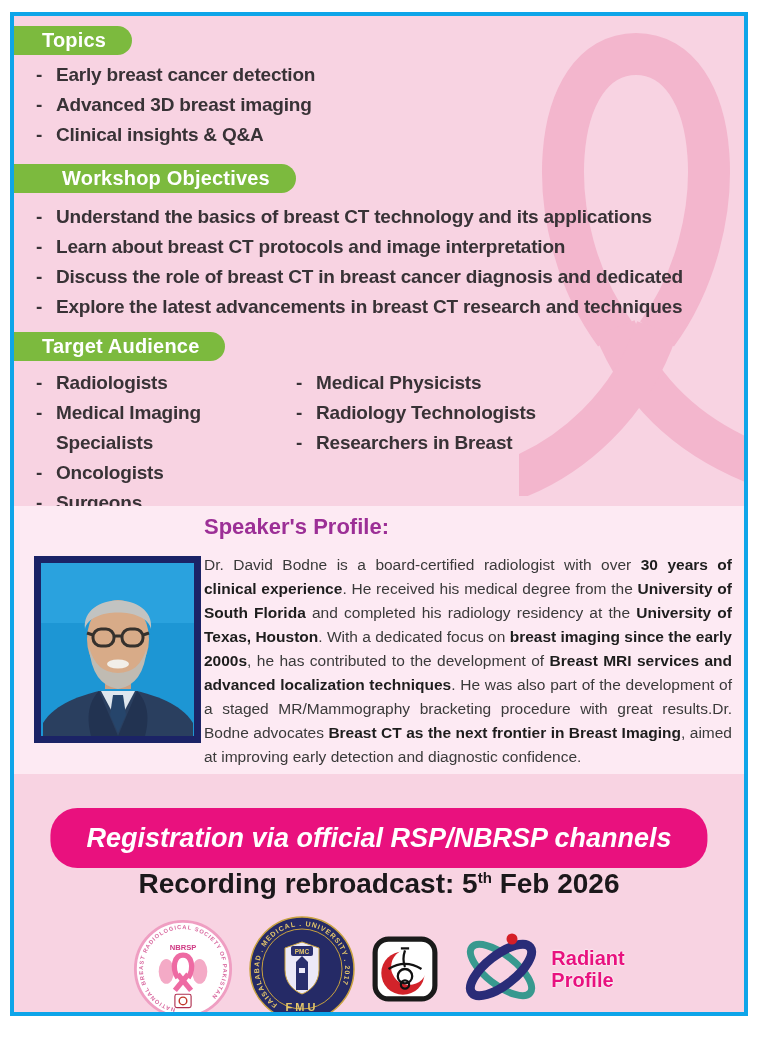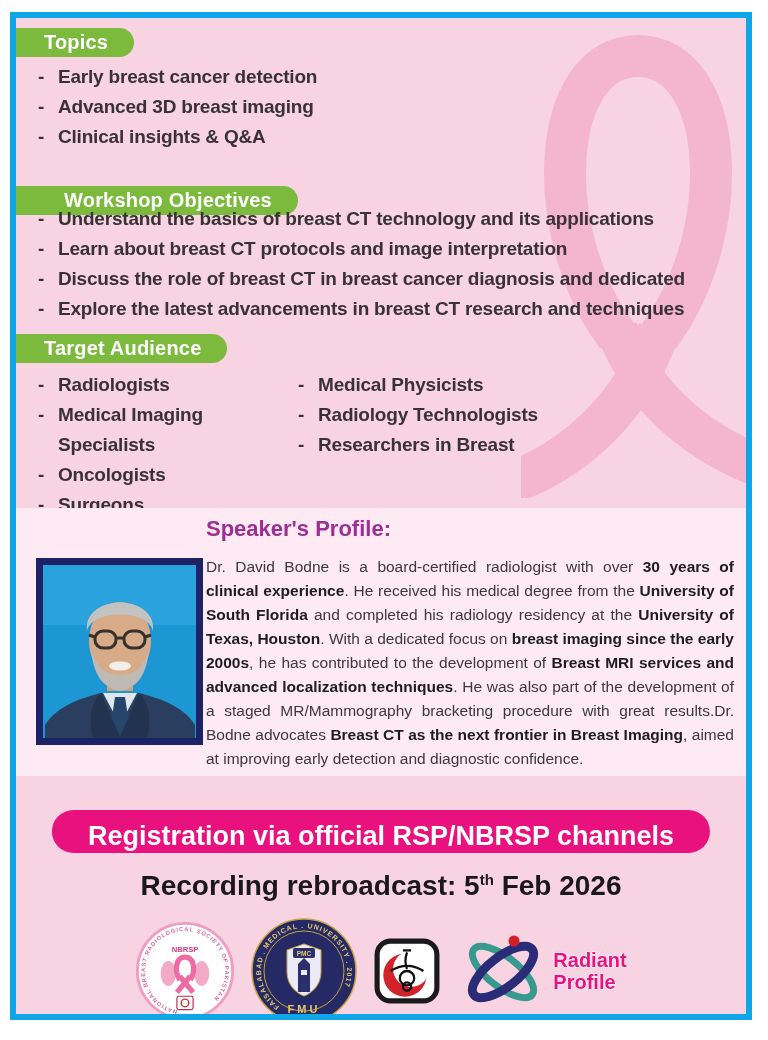--- a/index.html
+++ b/index.html
@@ -2,34 +2,34 @@
 <html><head>
 <meta charset="utf-8">
 <style>
   html,body{margin:0;padding:0;}
   body{
     width:768px;height:1040px;background:#ffffff;position:relative;
     font-family:"Liberation Sans", sans-serif;overflow:hidden;
   }
   .flyer{
     position:absolute;left:10px;top:12px;width:730px;height:996px;
-    border:6px solid #0ea5e9;background:#f8d3e2;overflow:hidden;
+    border:4px solid #0ea5e9;background:#f8d3e2;overflow:hidden;
   }
   .ribbon-svg{position:absolute;left:505px;top:0;pointer-events:none;}
   .pill{
     position:absolute;left:0;display:inline-block;height:29px;line-height:29px;
     background:#7cba3e;color:#ffffff;font-weight:700;font-size:20px;
     padding:0 26px 0 28px;border-radius:0 16px 16px 0;letter-spacing:.2px;
   }
   .bullets{position:absolute;}
   .bullet{display:flex;line-height:30px;font-size:19px;font-weight:600;color:#383236;letter-spacing:-.2px;}
   .bullet .dash{width:20px;flex:none;}
   #topics-pill{top:10px;}
   #topics-list{top:44px;left:22px;}
-  #objectives-pill{top:168px;padding-left:48px;}
+  #objectives-pill{top:148px;padding-left:48px;}
   #objectives-list{top:186px;left:22px;}
   #audience-pill{top:316px;}
   #audience-col-1{top:352px;left:22px;width:258px;}
   #audience-col-2{top:352px;left:282px;width:280px;}
   .speaker-panel{
     position:absolute;left:0;top:490px;width:730px;height:268px;background:#fdeaf3;
   }
   .speaker-heading{
     position:absolute;left:190px;top:498px;font-size:22px;font-weight:700;color:#9c2f96;text-align:right;
   }
@@ -38,22 +38,22 @@
     border:7px solid #1b2366;background:#1d96d4;
   }
   .bio{
     position:absolute;left:190px;top:537px;width:528px;
     font-size:15.5px;line-height:24px;color:#3a3a3a;text-align:justify;
   }
   .bio b, .bio .b{font-weight:700;color:#1d1d1d;}
   .reg-button{
     position:absolute;top:792px;left:50%;transform:translateX(-50%);
     background:#e9117e;color:#ffffff;border:none;border-radius:27px;
-    height:43px;line-height:52px;padding:0 36px;font-size:27px;font-weight:700;
-    font-family:"Liberation Sans",sans-serif;white-space:nowrap;cursor:pointer;
+    height:60px;line-height:52px;padding:0 36px;font-size:27px;font-weight:700;
+    font-family:"Liberation Sans",sans-serif;white-space:nowrap;cursor:pointer;font-style:italic;
   }
   .recording{
     position:absolute;top:852px;left:0;width:730px;text-align:center;
     font-size:28px;font-weight:700;color:#1b181b;
   }
   .recording sup{font-size:15px;}
   .logos{
     position:absolute;top:898px;left:0;width:730px;height:110px;
     display:flex;justify-content:center;align-items:center;gap:16px;
   }

